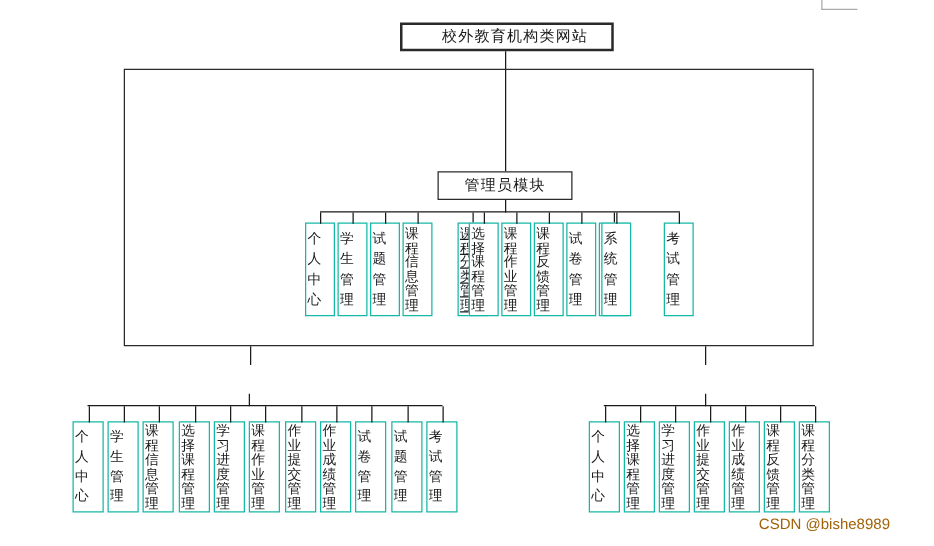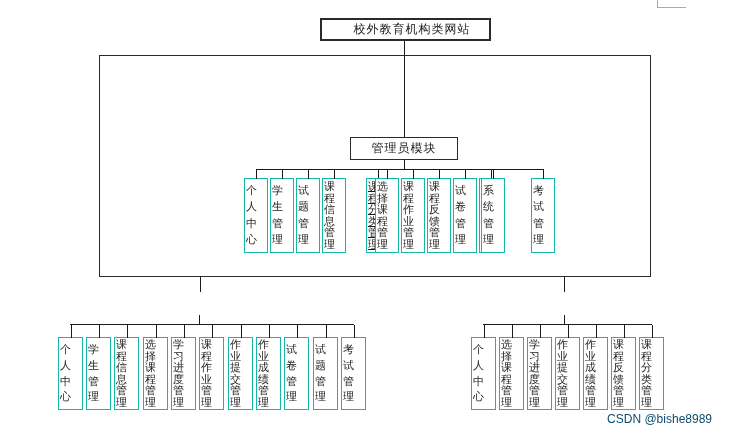--- a/index.html
+++ b/index.html
@@ -155,15 +155,15 @@
   <div class="vchild student-child" style="left:583px;">
       <span class="vlabel" style="line-height: 11.5px;">作业成绩管理</span>
     </div>
   <div class="vchild student-child" style="left:611px;">
       <span class="vlabel" style="line-height: 11.5px;">课程反馈管理</span>
     </div>
   <div class="vchild student-child" style="left:639px;">
       <span class="vlabel" style="line-height: 11.5px;">课程分类管理</span>
     </div>
 
-  <div class="watermark" style="color: #0c4a6e;">CSDN @bishe8989</div>
+  <div class="watermark" style="color: #a16207;">CSDN @bishe8989</div>
 
 </div>
 
 </body></html>

